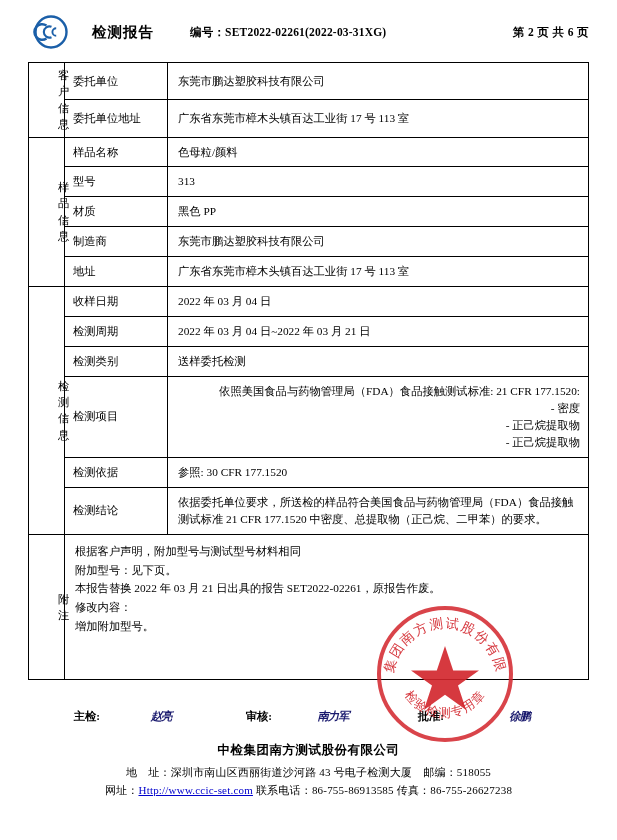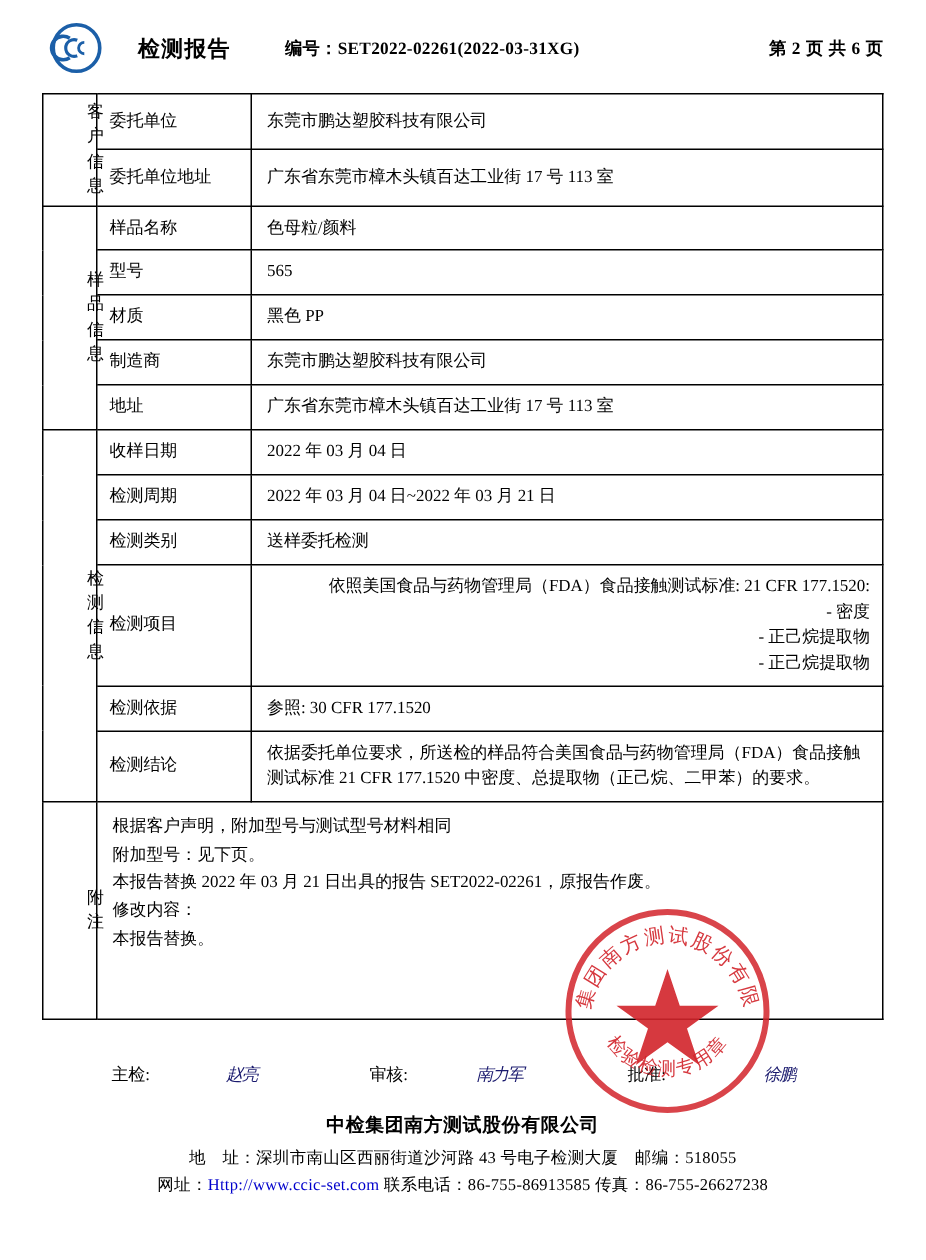--- a/index.html
+++ b/index.html
@@ -106,20 +106,21 @@
     border-collapse: collapse;
     table-layout: fixed;
     margin-top: 0;
   }
   .sigtbl td {
     font-size: 11.3px;
     padding: 10px 6px;
     vertical-align: bottom;
     border: none;
     height: 34px;
+    font-weight: bold;
   }
   .sig-label { width: 58px; text-align: right; white-space: nowrap; }
   .sig-value { text-align: center; }
   .sig-date-label { width: 58px; text-align: right; white-space: nowrap;}
   .sig-date { text-align: center; font-size: 11.5px; }
 
   .handwrite {
     font-family: "DejaVu Serif", serif;
     font-style: italic;
     font-size: 17px;
@@ -149,20 +150,21 @@
   }
   .footer .f-company {
     font-weight: bold;
     font-size: 12.5px;
     letter-spacing: 0.5px;
     margin-bottom: 2px;
   }
   .footer .f-line { letter-spacing: 0.2px; }
   .footer a, .footer .url {
     color: #0000cc;
+    text-decoration: underline;
   }
 </style>
 </head>
 <body>
 
 <div class="page">
 
   <div class="header">
     <div class="logo">
       <svg width="46" height="36" viewBox="0 0 46 36">
@@ -201,21 +203,21 @@
       <tr>
         <td class="group" rowspan="5">
           <span class="ch">样品</span>
             <span class="ch">信息</span>
         </td>
         <td class="label">样品名称</td>
         <td class="val">色母粒/颜料</td>
       </tr>
       <tr>
         <td class="label">型号</td>
-        <td class="val">565</td>
+        <td class="val">313</td>
       </tr>
       <tr>
         <td class="label">材质</td>
         <td class="val">黑色 PP</td>
       </tr>
       <tr>
         <td class="label">制造商</td>
         <td class="val">东莞市鹏达塑胶科技有限公司</td>
       </tr>
       <tr>
@@ -259,21 +261,21 @@
 
       <tr>
         <td class="group">
           <span class="ch">附注</span>
         </td>
         <td class="val remark-val" colspan="2">
           <div>根据客户声明，附加型号与测试型号材料相同</div>
           <div>附加型号：见下页。</div>
           <div>本报告替换 2022 年 03 月 21 日出具的报告 SET2022-02261，原报告作废。</div>
           <div>修改内容：</div>
-          <div>本报告替换。</div>
+          <div>增加附加型号。</div>
           <div style="height:34px">&nbsp;</div>
         </td>
       </tr>
     </tbody>
   </table>
 
   <div class="sign-wrap">
 
     <div class="stamp">
       <svg width="144" height="144" viewBox="0 0 144 144">

